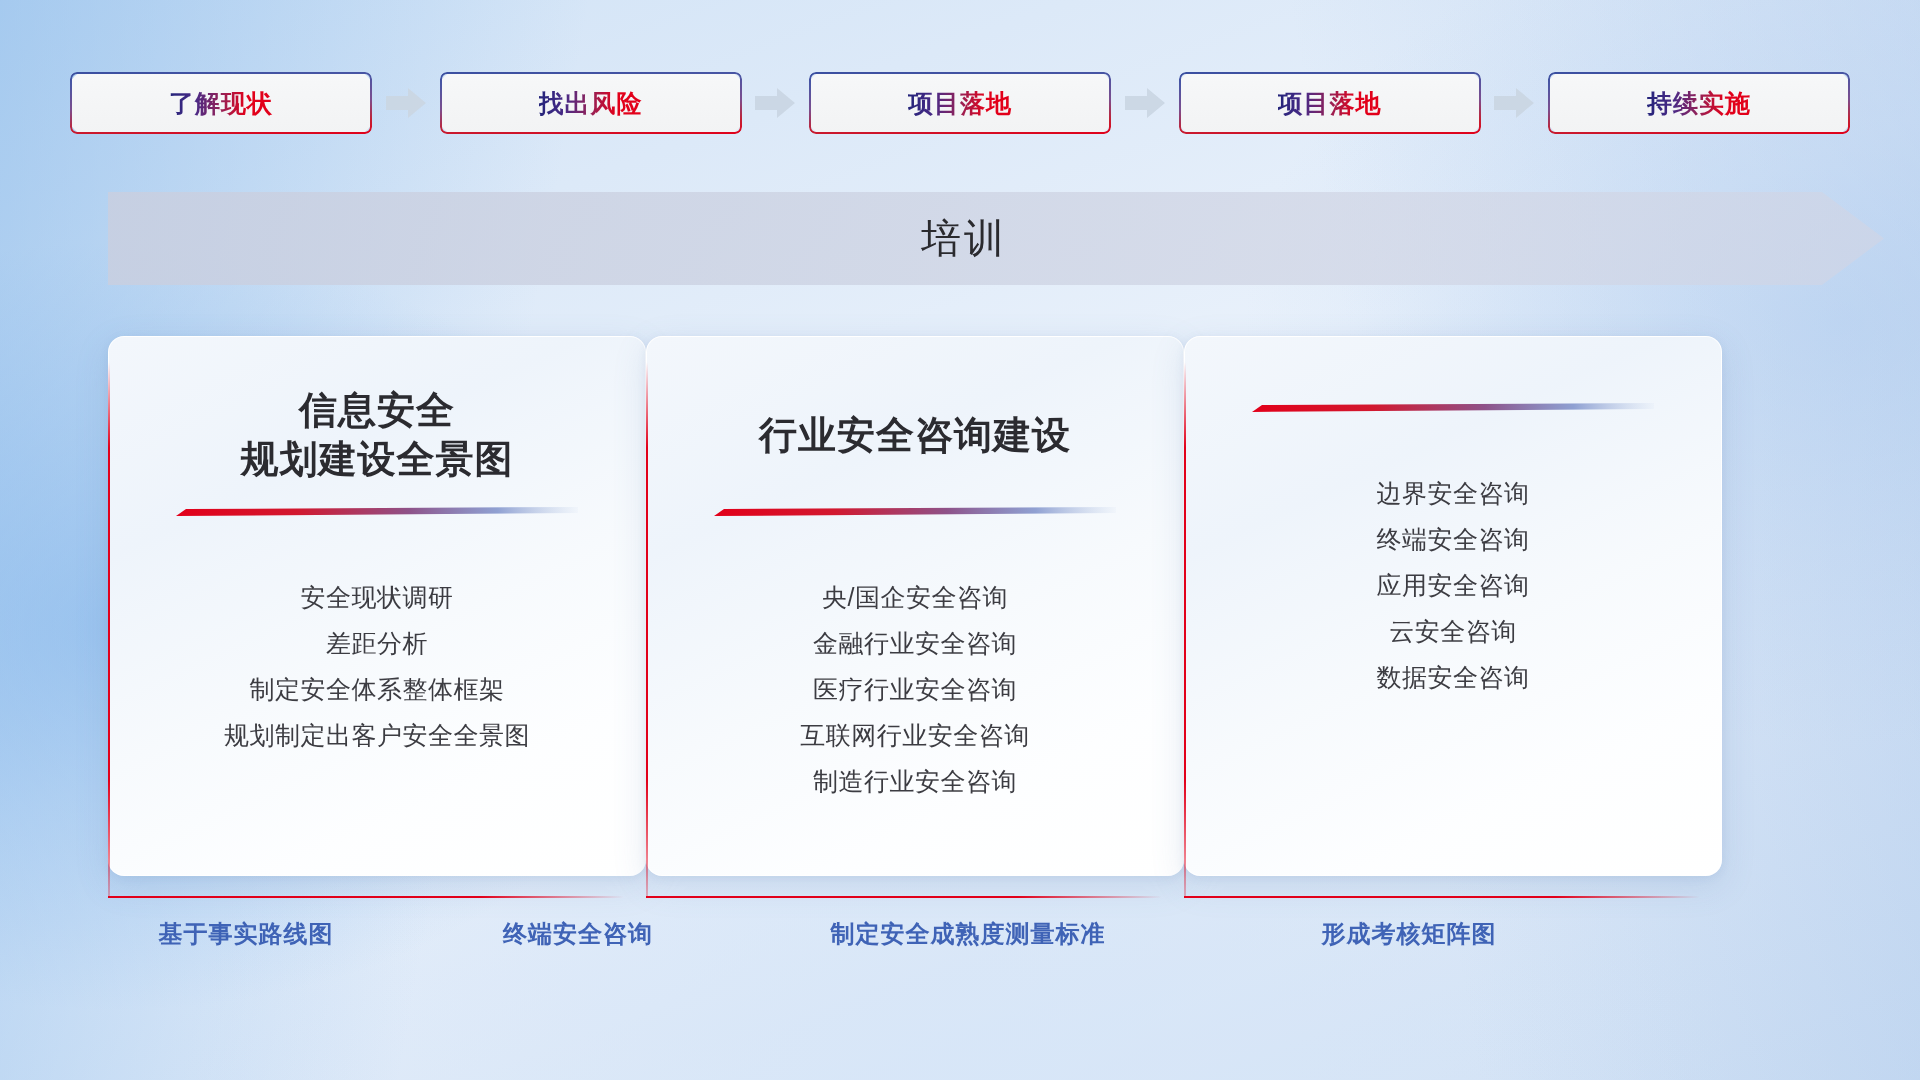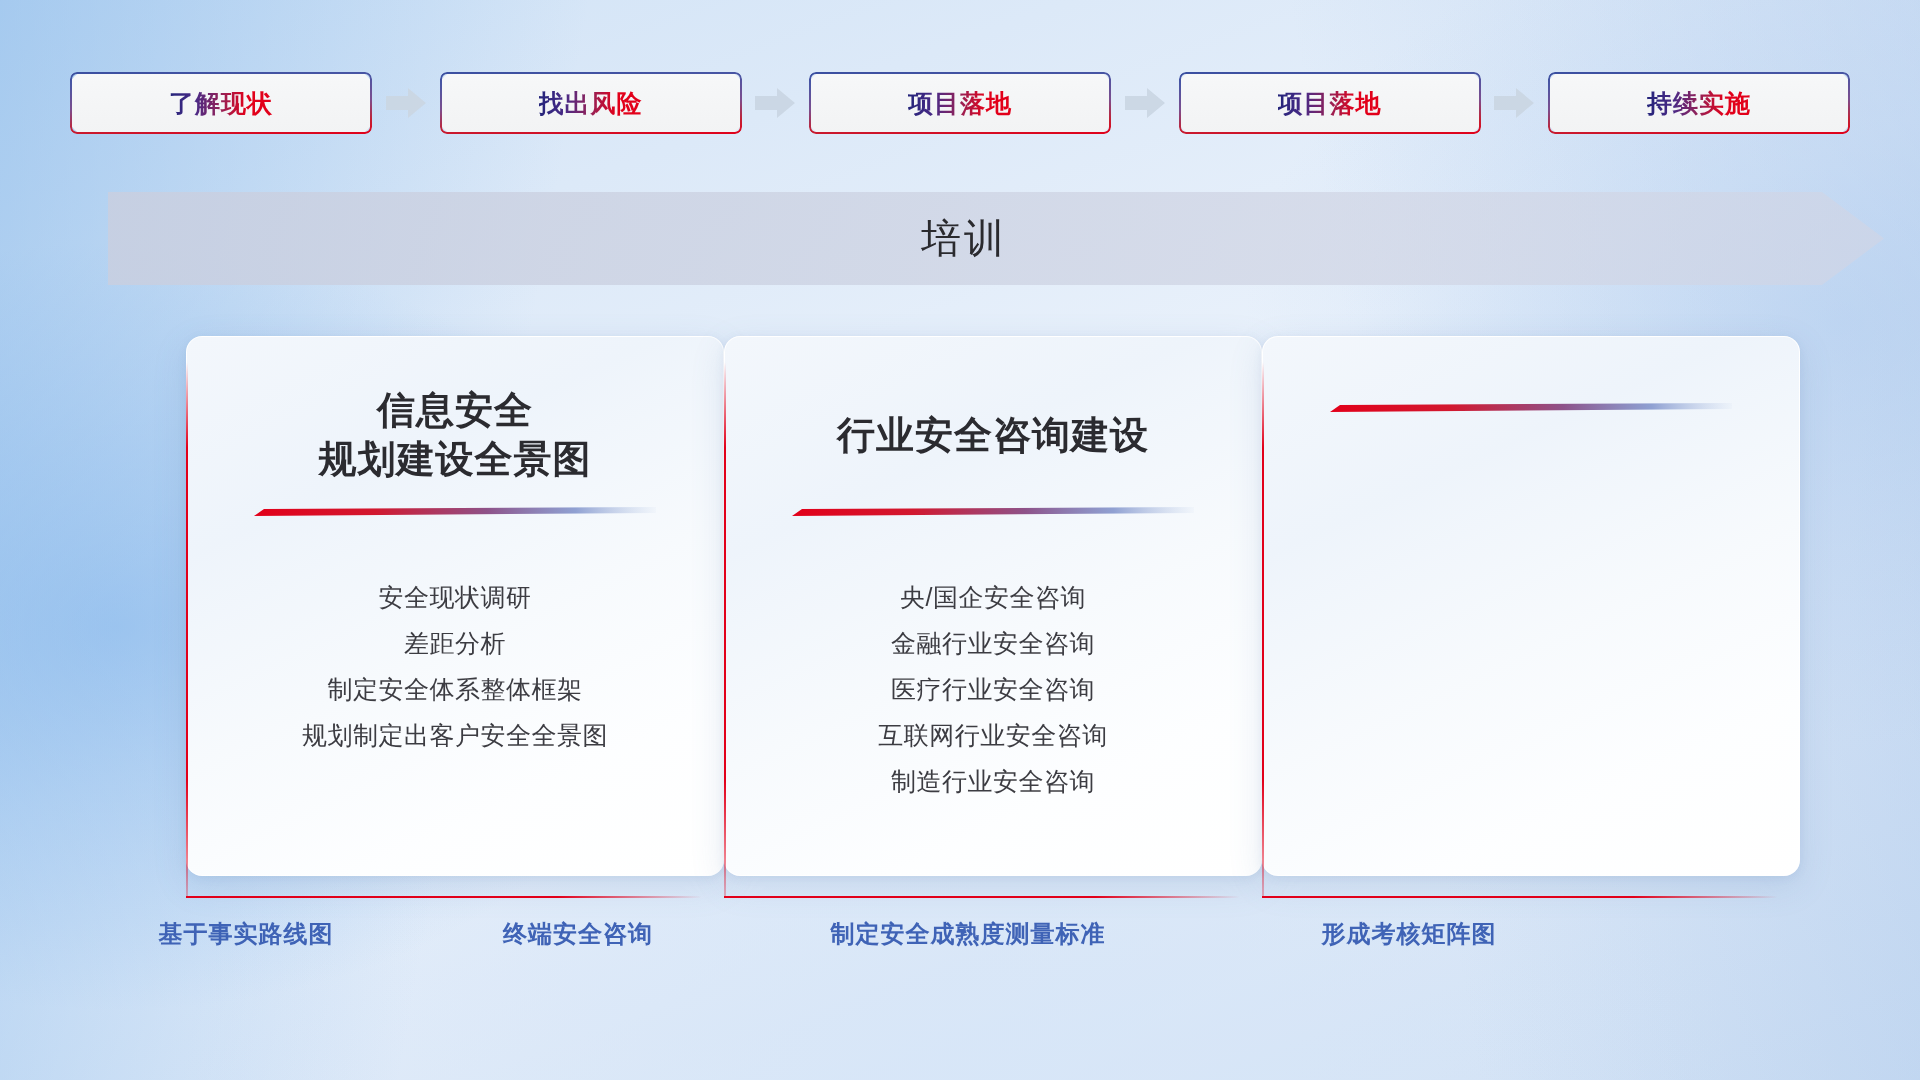--- a/index.html
+++ b/index.html
@@ -81,22 +81,22 @@
   .train-text {
     position: absolute; top: 0; left: 0; width: 1776px; height: 93px;
     display: flex; align-items: center; justify-content: center;
     font-size: 40px; font-weight: 500; color: #2a2a2e; letter-spacing: 3px;
     padding-left: 8px;
   }
 
   
   .cards {
     position: absolute;
-    top: 336px; left: 108px; right: 120px;
-    display: flex; justify-content: flex-end;
+    top: 336px; left: 108px; right: 108px;
+    display: flex; justify-content: flex-start;
     z-index: 5;
   }
   .card-wrap { position: relative; width: 538px; }
 
   .card {
     position: relative;
     height: 540px;
     border-radius: 16px;
     background: linear-gradient(155deg, #f3f7fc 0%, #eef4fb 28%, #f7fafd 55%, #fdfeff 78%, #ffffff 100%);
     border: 1px solid rgba(255,255,255,.95);
@@ -287,20 +287,27 @@
                 <stop offset="0" stop-color="#e2001a"></stop>
                 <stop offset="0.30" stop-color="#d2182f"></stop>
                 <stop offset="0.58" stop-color="#8e5289"></stop>
                 <stop offset="0.80" stop-color="#6f84c4" stop-opacity="0.75"></stop>
                 <stop offset="1" stop-color="#9fb6dd" stop-opacity="0.05"></stop>
               </linearGradient>
             </defs>
             <path d="M0 9 L10 2 L402 0 L402 6 Z" fill="url(#divg3)"></path>
           </svg>
         </div>
+        <div class="card-list">
+          <div class="card-list-item">边界安全咨询</div>
+          <div class="card-list-item">终端安全咨询</div>
+          <div class="card-list-item">应用安全咨询</div>
+          <div class="card-list-item">云安全咨询</div>
+          <div class="card-list-item">数据安全咨询</div>
+        </div>
       </div>
     </div>
   </div>
 
   <div class="captions">
     <div class="caption" style="left:246px">基于事实路线图</div>
     <div class="caption" style="left:578px">终端安全咨询</div>
     <div class="caption" style="left:968px">制定安全成熟度测量标准</div>
     <div class="caption" style="left:1409px">形成考核矩阵图</div>
   </div>

